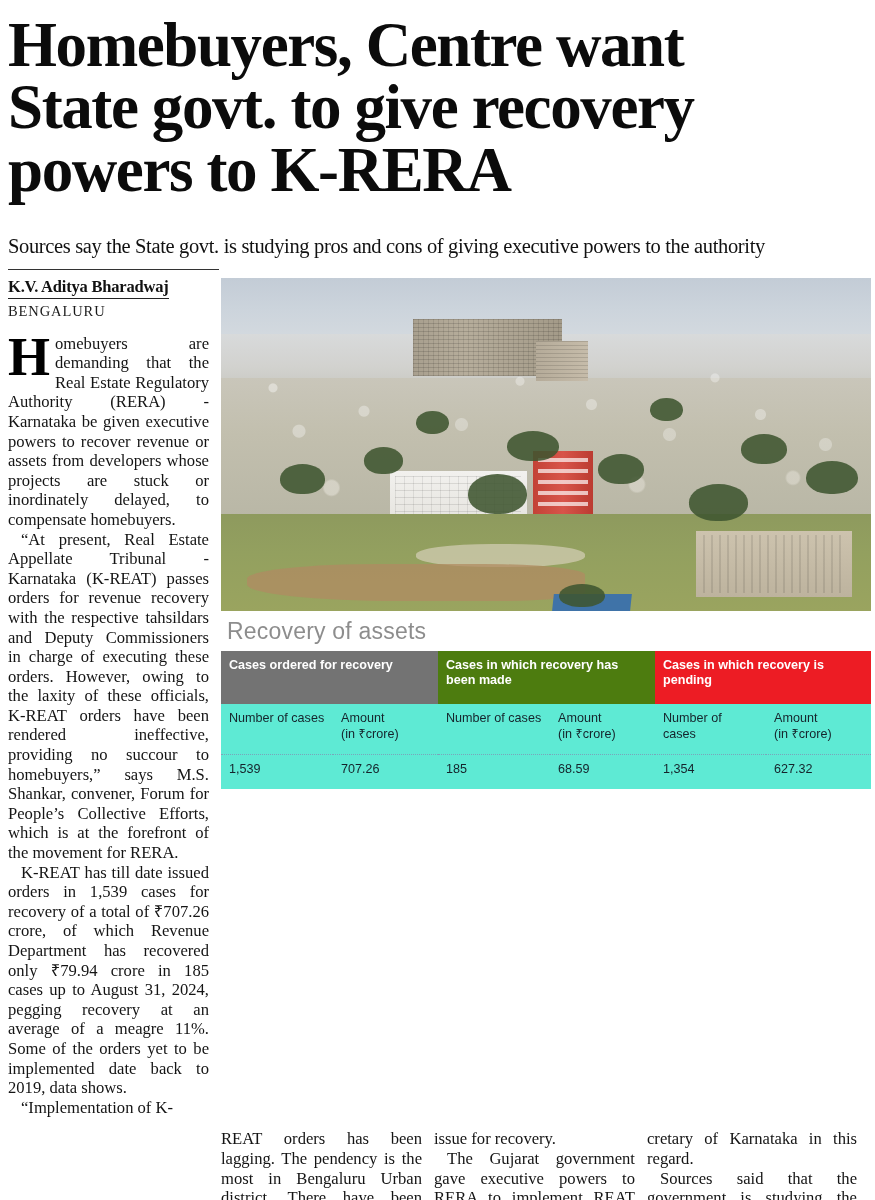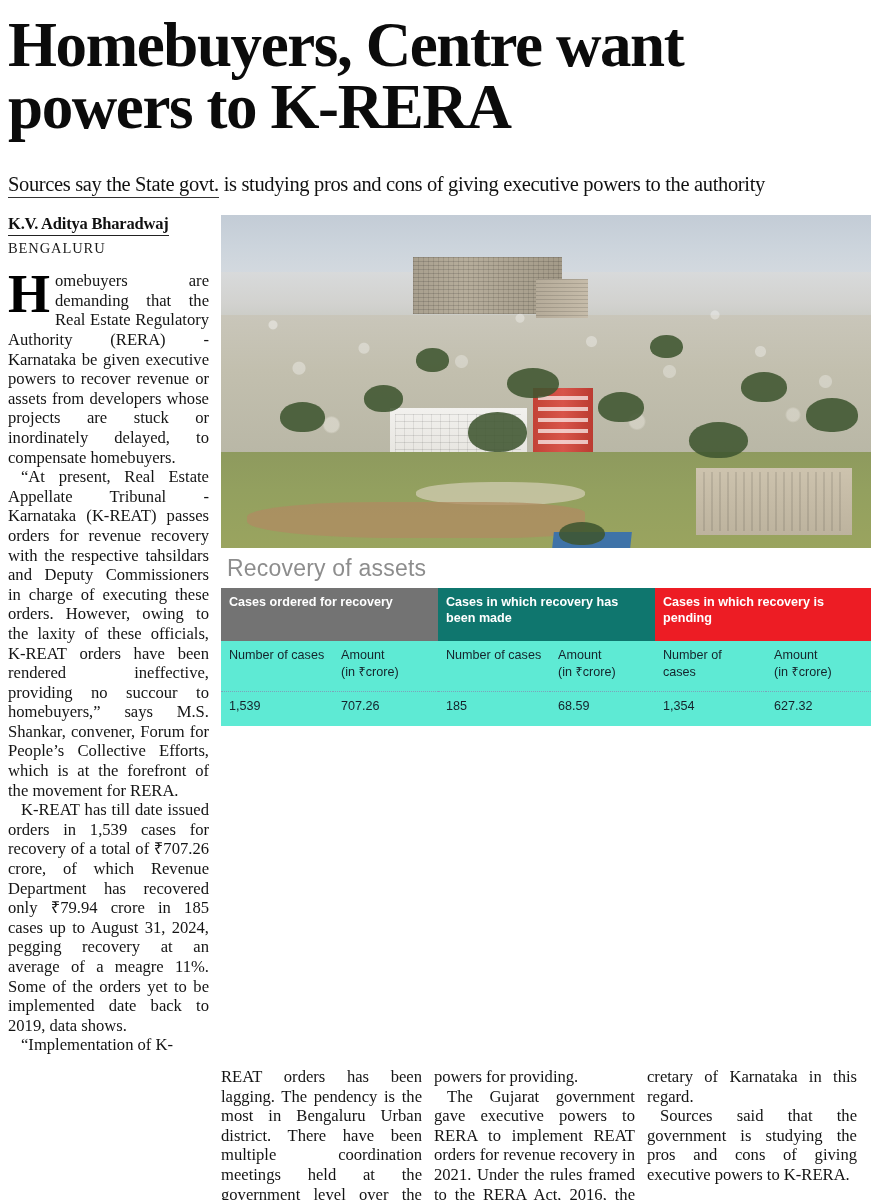--- a/index.html
+++ b/index.html
@@ -34,21 +34,21 @@
   .strap-wrap{
     margin-top:34px;
     font-size:20.5px;
     line-height:1.1;
     letter-spacing:-0.35px;
     color:#111;
     white-space:nowrap;
   }
   .strap-u{
     border-bottom:1.5px solid #333;
-    padding-bottom:2px;
+    padding-bottom:12px;
   }
 
   
   .upper{
     display:flex;
     align-items:flex-start;
     margin-top:20px;
   }
   .col1{
     width:213px;
@@ -225,21 +225,21 @@
     font-size:12.6px;
     font-weight:700;
     text-align:left;
     vertical-align:top;
     padding:7px 8px 8px 8px;
     line-height:1.25;
     height:38px;
     border:0;
   }
   .g1{background:#737373;}
-  .g2{background:#0f766e;}
+  .g2{background:#4d7c0f;}
   .g3{background:#ed1c24;}
 
   table.rec td{
     background:#5eead4;
     font-size:12.6px;
     color:#15232b;
     padding:6px 8px;
     line-height:1.3;
     vertical-align:top;
     border:0;
@@ -272,20 +272,21 @@
   }
   .lcol:last-child{padding-right:0;width:210px;flex-basis:210px;}
 </style>
 </head>
 <body>
 
 <div class="page">
 
   <h1 class="headline">
     <span>Homebuyers, Centre want</span>
+    <span>State govt. to give recovery</span>
     <span>powers to K-RERA</span>
   </h1>
 
   <div class="strap-wrap"><span class="strap-u">Sources say the State govt.</span><span> is studying pros and cons of giving executive powers to the authority</span></div>
 
   <div class="upper">
 
     <div class="lcol col1">
       <div class="byline">K.V. Aditya Bharadwaj</div>
       <div class="dateline">BENGALURU</div>
@@ -391,21 +392,21 @@
 
     <div class="lcol">
       <div class="body-text">
         <p>REAT orders has been lagging. The pendency is the most in Bengaluru Urban district. There have been multiple coordination meetings held at the government level over the issue, but progress has been slow,” said Ibrahim Maigur, Secretary, K-RERA.</p>
 
       </div>
     </div>
 
     <div class="lcol">
       <div class="body-text">
-        <p>powers for providing.</p>
+        <p>issue for recovery.</p>
         <p class="indent">The Gujarat government gave executive powers to RERA to implement REAT orders for revenue recovery in 2021. Under the rules framed to the RERA Act, 2016, the authority can also arrest defaulter builders who have failed to comply with REAT orders.</p>
 
       </div>
     </div>
 
     <div class="lcol">
       <div class="body-text">
         <p>cretary of Karnataka in this regard.</p>
         <p class="indent">Sources said that the government is studying the pros and cons of giving executive powers to K-RERA.</p>
 

